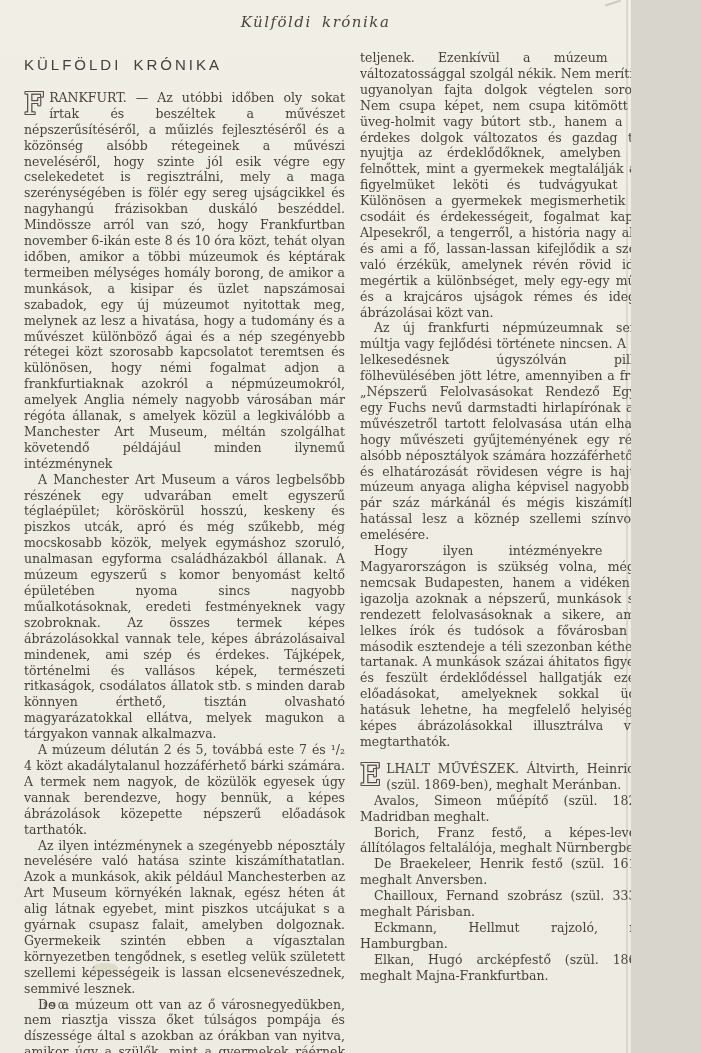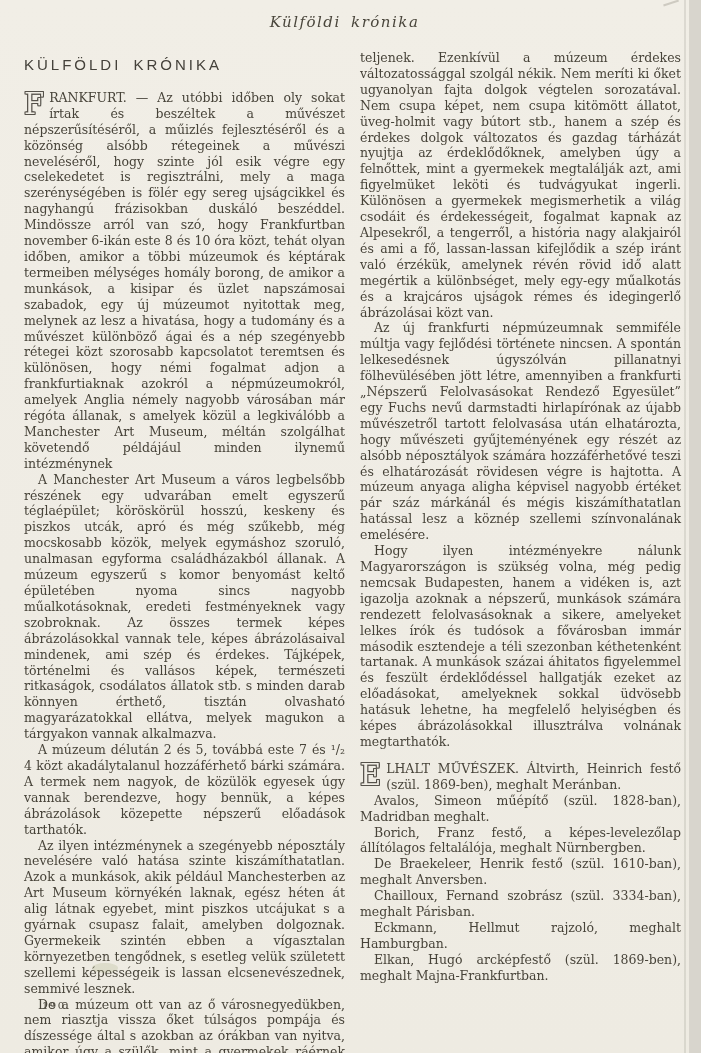--- a/index.html
+++ b/index.html
@@ -1,18 +1,18 @@
 <!DOCTYPE html>
 <html lang="hu"><head>
 <meta charset="utf-8">
 <style>
   html,body{margin:0;padding:0;background:#d8d5cd;}
   .page{
     position:relative;
-    width:689px;height:1053px;
+    width:631px;height:1053px;
     background:#f0ede5;
     background-image:linear-gradient(180deg,#f1eee6 0%,#efece4 55%,#eeebe2 100%);
     overflow:hidden;
     font-family:"DejaVu Serif", serif;
     color:#474339;
     -webkit-font-smoothing:antialiased;
   }
   .running-header{
     position:absolute;top:13px;left:0;width:100%;
     text-align:center;font-style:italic;font-size:15px;

